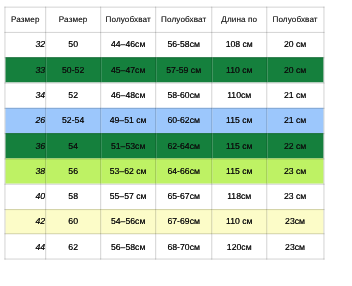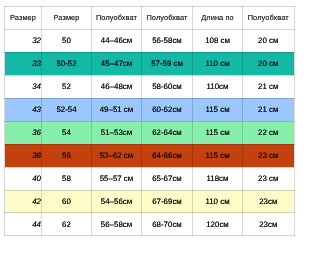--- a/index.html
+++ b/index.html
@@ -36,53 +36,53 @@
   </thead>
   <tbody id="tbody">
         <tr style="background: rgb(255, 255, 255);">
           <td class="n1">32</td>
           <td>50</td>
           <td>44–46см</td>
           <td>56-58см</td>
           <td>108 см</td>
           <td>20 см</td>
         </tr>
-        <tr style="background: #14b8a6;">
+        <tr style="background: #15803d;">
           <td class="n1">33</td>
           <td>50-52</td>
           <td>45–47см</td>
           <td>57-59 см</td>
           <td>110 см</td>
           <td>20 см</td>
         </tr>
         <tr style="background: rgb(255, 255, 255);">
           <td class="n1">34</td>
           <td>52</td>
           <td>46–48см</td>
           <td>58-60см</td>
           <td>110см</td>
           <td>21 см</td>
         </tr>
         <tr style="background: rgb(156, 199, 252);">
-          <td class="n1">43</td>
+          <td class="n1">26</td>
           <td>52-54</td>
           <td>49–51 см</td>
           <td>60-62см</td>
           <td>115 см</td>
           <td>21 см</td>
         </tr>
-        <tr style="background: #86efac;">
+        <tr style="background: #15803d;">
           <td class="n1">36</td>
           <td>54</td>
           <td>51–53см</td>
           <td>62-64см</td>
           <td>115 см</td>
           <td>22 см</td>
         </tr>
-        <tr style="background: #c2410c;">
+        <tr style="background: #bef264;">
           <td class="n1">38</td>
           <td>56</td>
           <td>53–62 см</td>
           <td>64-66см</td>
           <td>115 см</td>
           <td>23 см</td>
         </tr>
         <tr style="background: rgb(255, 255, 255); margin-top: 23px;">
           <td class="n1">40</td>
           <td>58</td>

